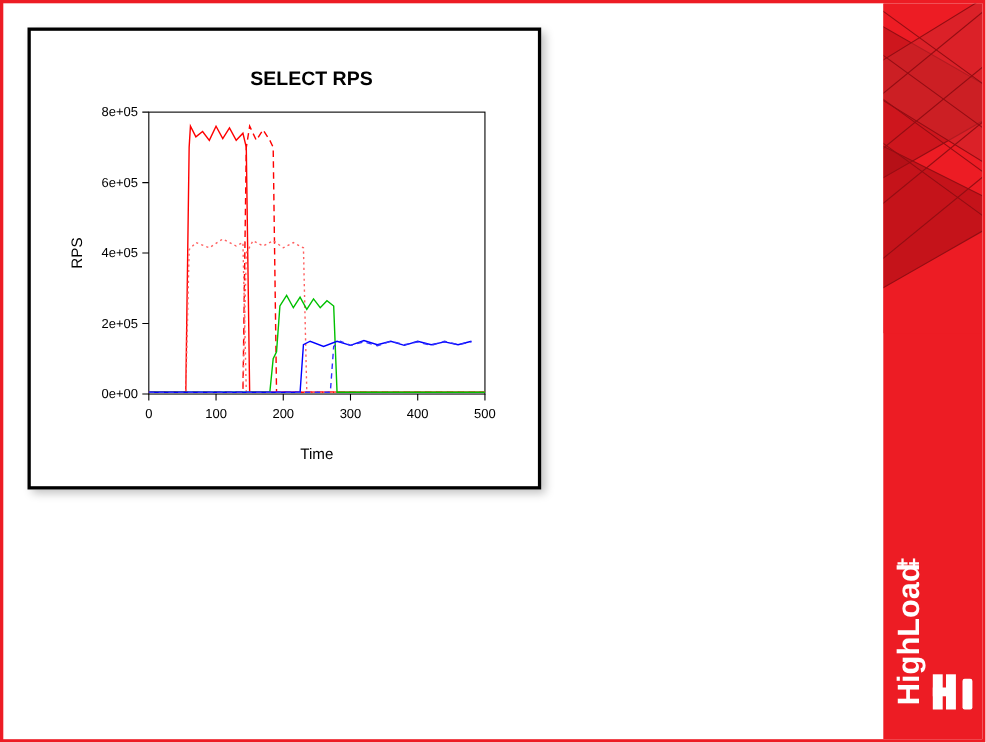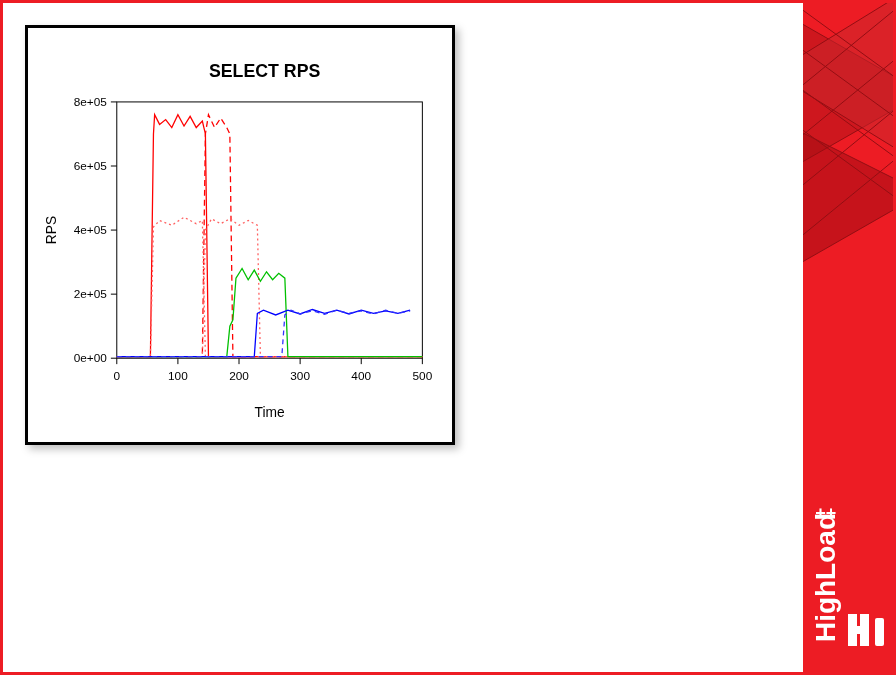--- a/index.html
+++ b/index.html
@@ -48,21 +48,21 @@
   }
   .brand-logo {
     margin: 0 auto;
     width: 40px;
     height: 40px;
   }
   .chart-card {
     position: absolute;
     left: 22px;
     top: 22px;
-    width: 430px;
+    width: 467px;
     height: 420px;
     border: 3px solid #000;
     background: #fff;
     box-shadow: 4px 4px 8px rgba(0,0,0,0.25);
   }
   .chart-svg {
     display: block;
     width: 100%;
     height: 100%;
   }

